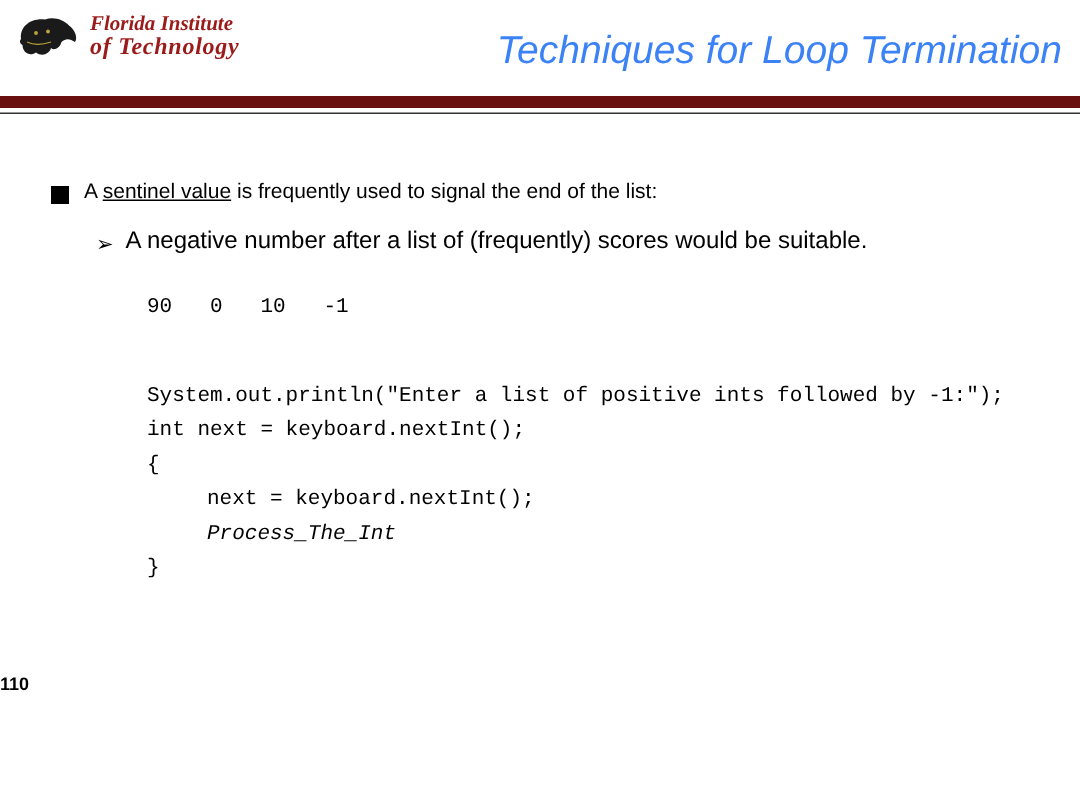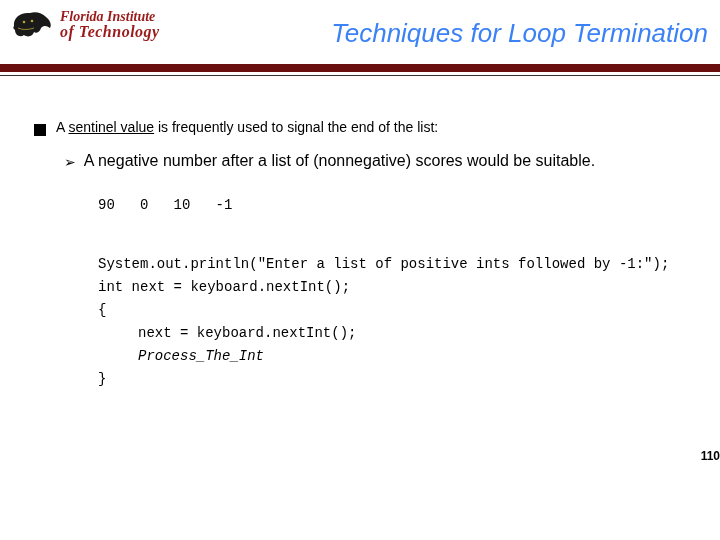--- a/index.html
+++ b/index.html
@@ -18,21 +18,21 @@
   .bullet-row { display: flex; align-items: flex-start; gap: 10px; font-size: 14px; line-height: 1.4; }
   .bullet-square { width: 12px; height: 12px; background: #000; margin-top: 6px; flex: 0 0 auto; }
   .sentinel-text .underline { text-decoration: underline; }
   .sub-bullet { display: flex; align-items: flex-start; gap: 8px; margin-left: 30px; margin-top: 14px; font-size: 16px; }
   .tri { font-size: 14px; margin-top: 2px; font-family: 'Segoe UI Symbol', Arial, sans-serif; }
   .example-nums { margin-left: 64px; margin-top: 27px; font-family: "Courier New", Courier, monospace; font-size: 14px; white-space: pre; }
   .code-block { margin-left: 64px; margin-top: 40px; font-family: "Courier New", Courier, monospace; font-size: 14px; line-height: 1.65; }
   .code-line { white-space: pre; }
   .code-line.indent { padding-left: 40px; }
   .italic { font-style: italic; }
-  .page-num { position: absolute; bottom: 14px; left: 0; right: 0; text-align: right; font-size: 12px; font-weight: bold; }
+  .page-num { position: absolute; bottom: 14px; left: 0; right: 0; text-align: left; font-size: 12px; font-weight: bold; }
 </style>
 </head>
 <body>
 
 <div class="slide">
 
   <div class="header">
     <div class="logo">
       <svg class="logo-panther" viewBox="0 0 44 34">
         <path d="M4 18 C3 10 10 4 20 5 C26 3 32 5 36 9 C40 12 42 17 40 20 C37 18 34 17 31 20 C30 24 26 26 24 24 C23 28 18 30 14 27 C10 30 5 27 5 22 C3 21 3 19 4 18 Z" fill="#1a1a1a"></path>
@@ -54,21 +54,21 @@
 
     <div class="bullet-row">
       <div class="bullet-square"></div>
       <div class="sentinel-text">
         <span>A </span><span class="underline">sentinel value</span><span> is frequently used to signal the end of the list:</span>
       </div>
     </div>
 
     <div class="sub-bullet">
       <span class="tri">➢</span>
-      <span>A negative number after a list of (nonnegative) scores would be suitable.</span>
+      <span>A negative number after a list of (frequently) scores would be suitable.</span>
     </div>
 
     <div class="example-nums">90   0   10   -1</div>
 
     <div class="code-block">
       <div class="code-line">System.out.println("Enter a list of positive ints followed by -1:");</div>
       <div class="code-line">int next = keyboard.nextInt();</div>
       <div class="code-line">{</div>
       <div class="code-line indent">next = keyboard.nextInt();</div>
       <div class="code-line indent italic">Process_The_Int</div>

